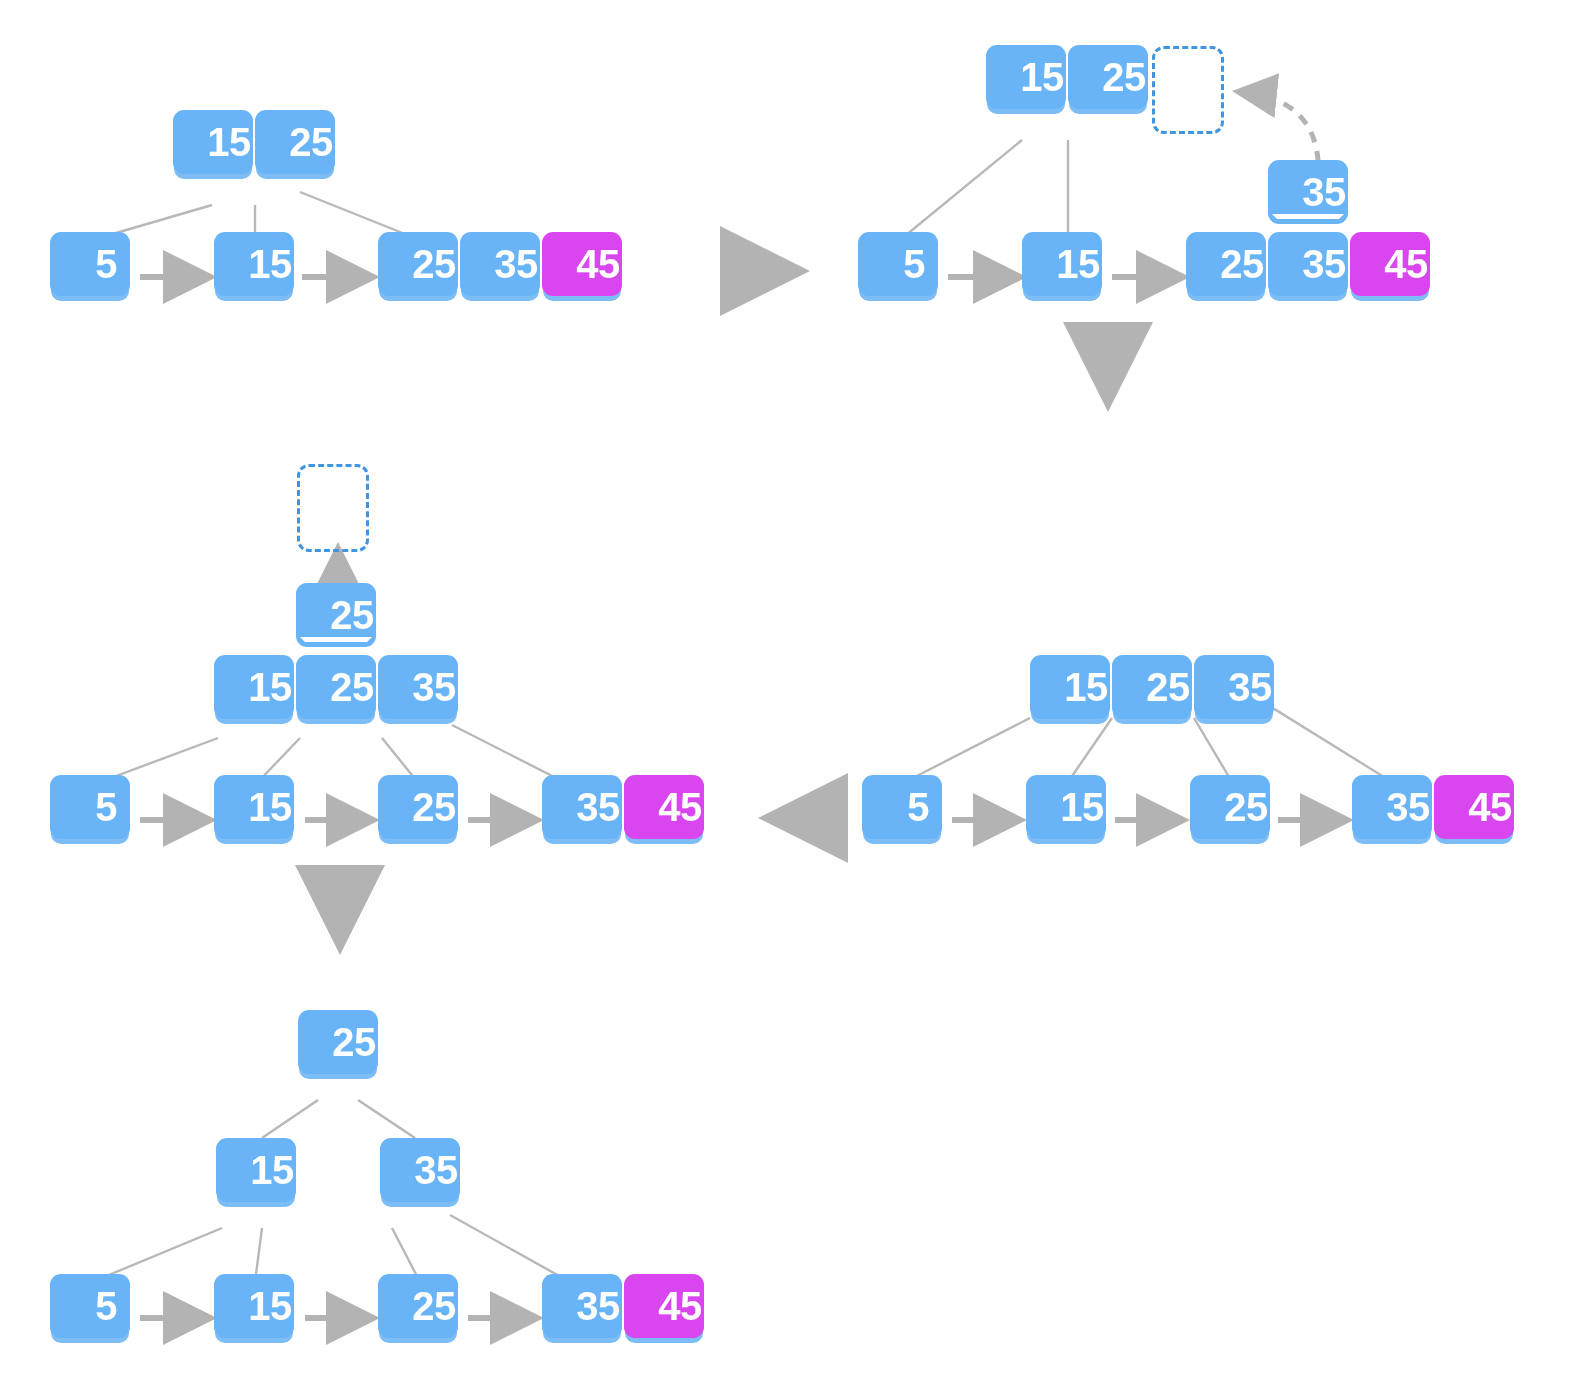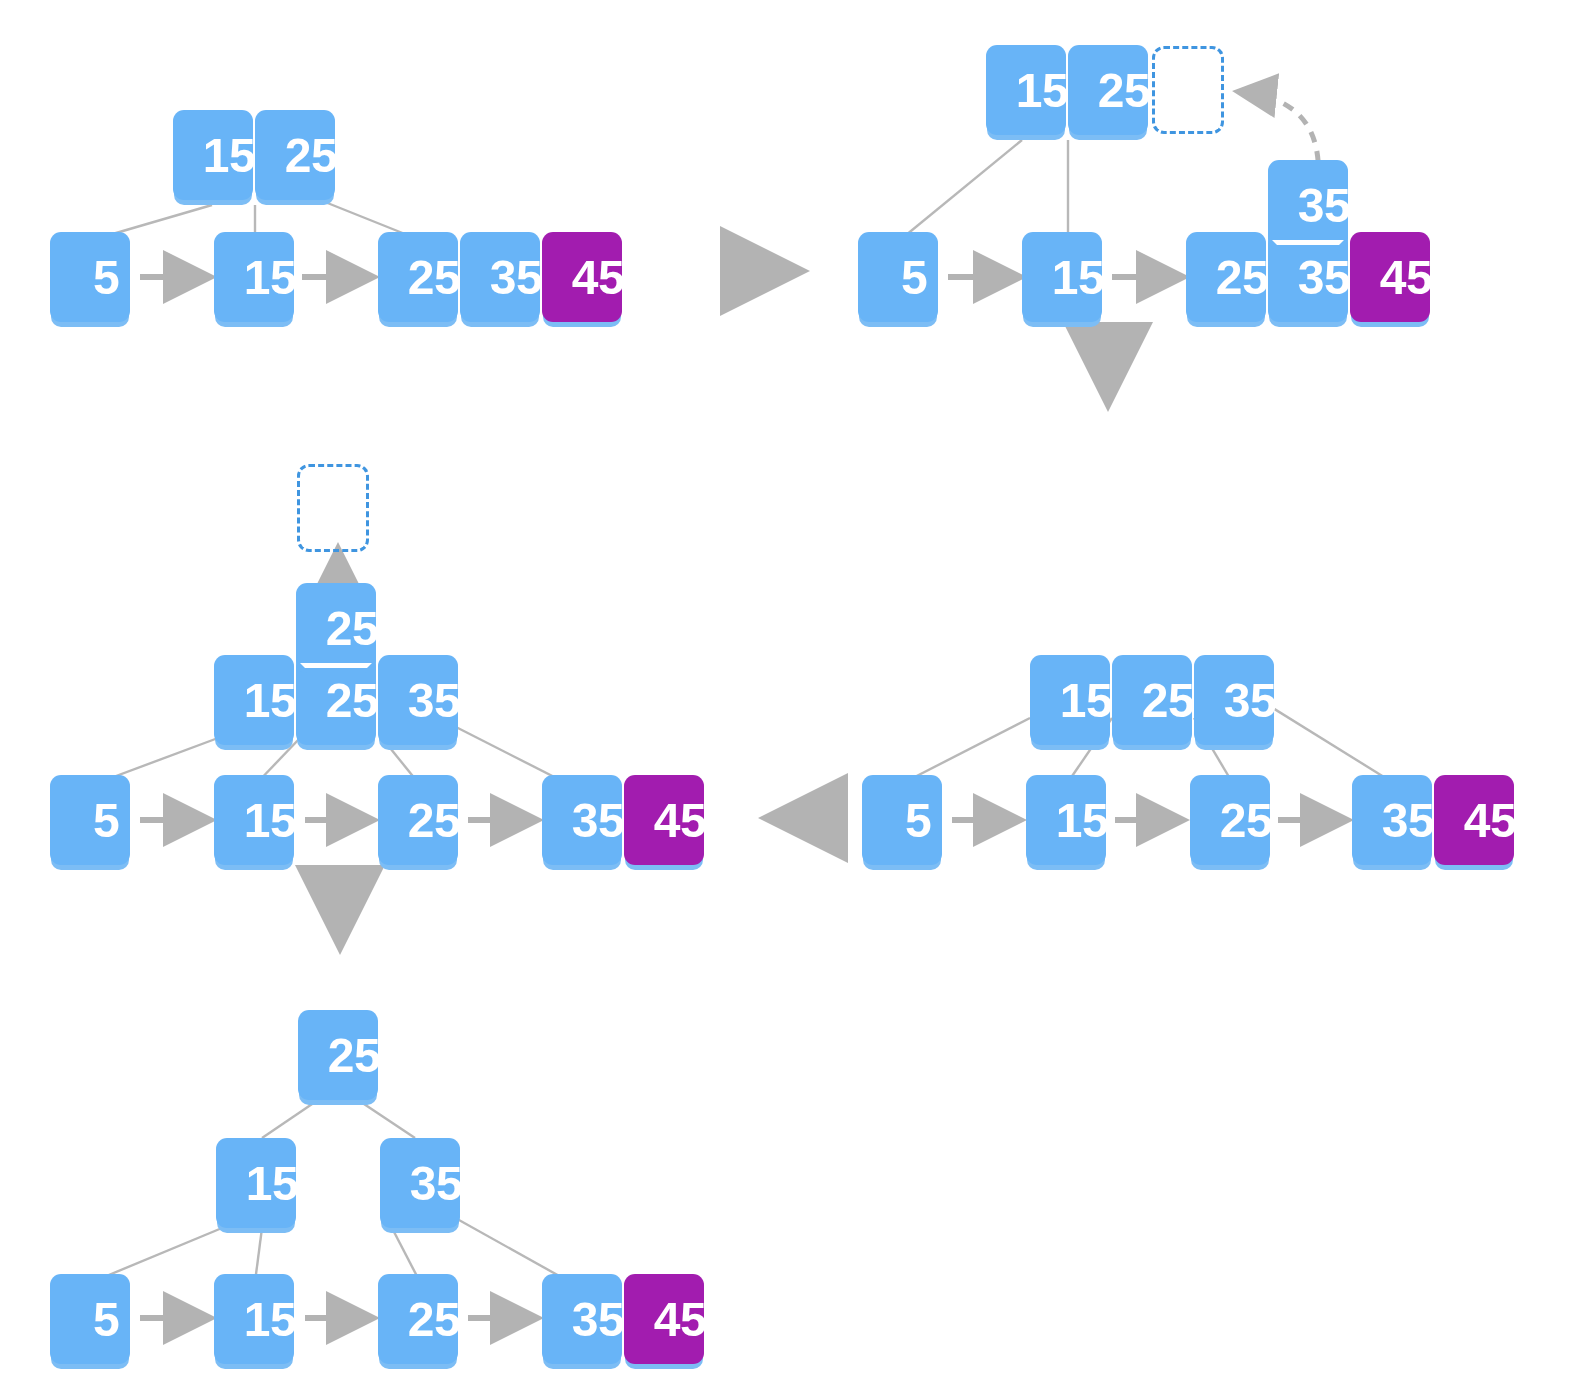--- a/index.html
+++ b/index.html
@@ -28,42 +28,42 @@
     pointer-events: none;
   }
   .node {
     position: absolute;
     display: flex;
     flex-direction: row;
     align-items: flex-start;
   }
   .cell {
     width: 80px;
-    height: 90px;
+    height: 64px;
     border-radius: 11px;
     display: flex;
     align-items: center;
     justify-content: center;
     color: #ffffff;
-    font-size: 48px;
+    font-size: 40px;
     font-weight: bold;
     font-family: "Liberation Sans", sans-serif;
     letter-spacing: -0.5px;
     box-sizing: border-box;
     margin-right: 2px;
     position: relative;
     padding-left: 32px;
   }
   .cell:last-child { margin-right: 0; }
   .cell.blue {
     background: #68b4f7;
     box-shadow: 0 6px 0 -1px #7cbdf5;
   }
   .cell.purple {
-    background: #a21caf;
+    background: #d946ef;
     box-shadow: 0 6px 0 -1px #7cbdf5;
   }
   .cell.lift {
     position: absolute;
     top: -72px;
     left: 0;
     z-index: 6;
     box-shadow: none;
   }
   .cell.lift::after {

